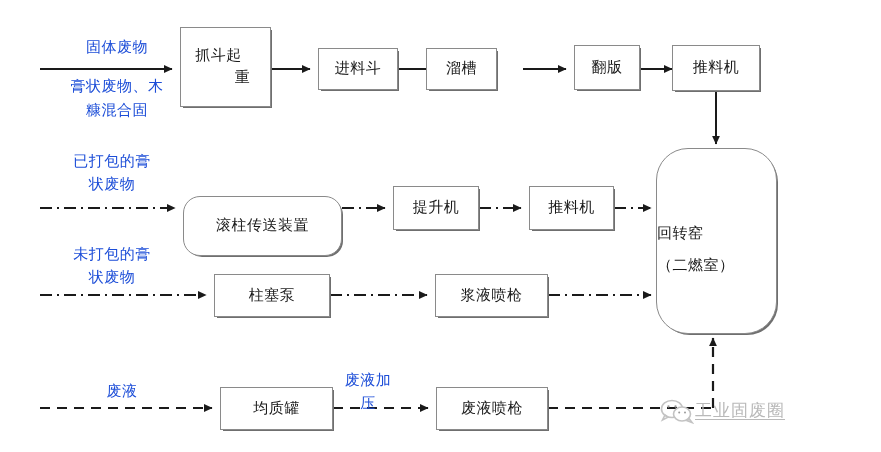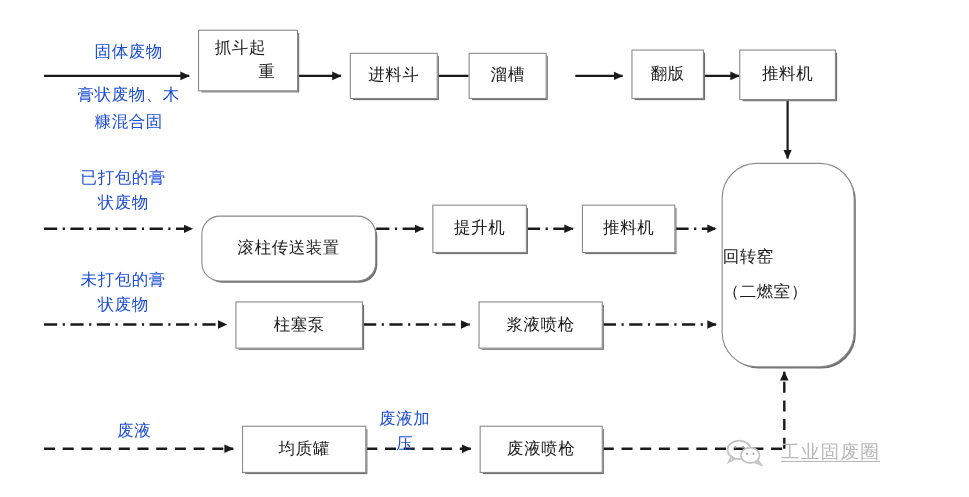--- a/index.html
+++ b/index.html
@@ -52,21 +52,21 @@
     position: absolute;
     left: 0; top: 0;
     width: 881px;
     height: 452px;
     pointer-events: none;
   }
   .wm {
     position: absolute;
     display: flex;
     align-items: center;
-    gap: 20px;
+    gap: 5px;
     color: #b9b9b9;
     font-size: 17px;
     letter-spacing: 1px;
     text-decoration: underline;
     text-underline-offset: 3px;
   }
   .wm .wx { display: block; width: 30px; height: 24px; }
 </style>
 </head>
 <body>
@@ -131,21 +131,21 @@
 
   <div class="label ctr" style="left:62px; top:380px; width:120px;">
     <div>废液</div>
   </div>
 
   <div class="label ctr" style="left:320px; top:369px; width:96px;">
     <div>废液加</div>
     <div>压</div>
   </div>
 
-  <div class="node" style="left:180px; top:27px; width:91px; height:56px; flex-direction:column; justify-content:center;">
+  <div class="node" style="left:180px; top:27px; width:91px; height:80px; flex-direction:column; justify-content:center;">
     <span style="margin-right:14px;">抓斗起</span>
     <span style="margin-left:34px;">重</span>
   </div>
 
   <div class="node" style="left:318px; top:48px; width:80px; height:42px;">
     <span>进料斗</span>
   </div>
 
   <div class="node" style="left:426px; top:48px; width:71px; height:42px;">
     <span>溜槽</span>

